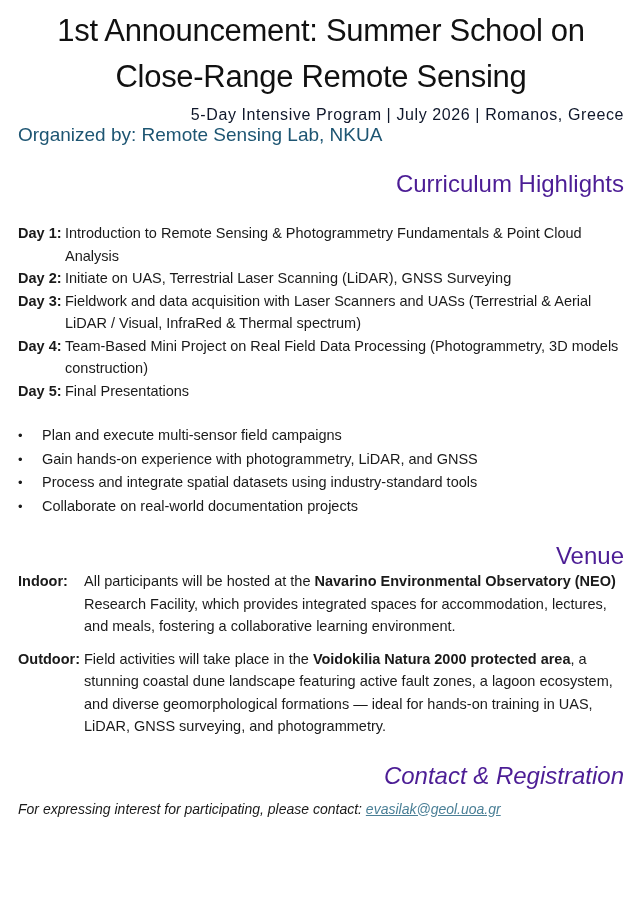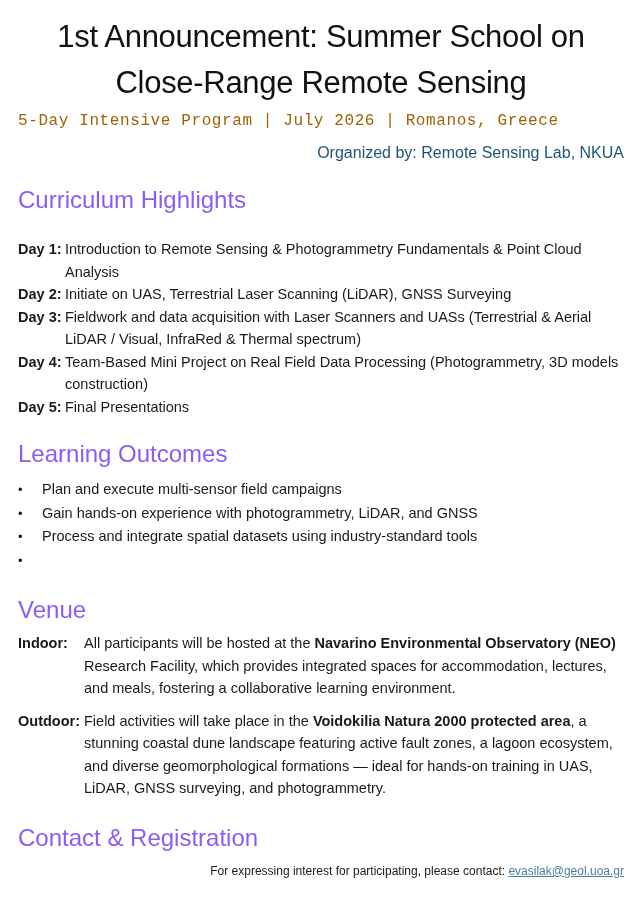--- a/index.html
+++ b/index.html
@@ -8,62 +8,62 @@
     font-family: "Liberation Sans", "DejaVu Sans", sans-serif;
     color: #1a1a1a;
     position: relative;
   }
   .page { padding: 0 18px 0 18px; }
   .title {
     text-align: center;
     font-size: 31px;
     line-height: 46px;
     margin: 0;
-    padding-top: 14px;
+    padding-top: 8px;
     font-weight: normal;
     color: #111111;
     letter-spacing: -0.3px;
   }
   .subtitle {
-    text-align: left;
-    font-family: Liberation Mono, monospace;
+    text-align: right;
+    font-family: Liberation Sans, sans-serif;
     font-size: 16px;
-    color: #a16207;
+    color: #0f172a;
     margin-top: 6px;
     letter-spacing: 0.6px;
   }
   .organizer {
-    text-align: right;
-    font-size: 16px;
+    text-align: left;
+    font-size: 19px;
     color: #1d5572;
-    margin-top: 14px;
   }
   .section-title {
     font-size: 24px;
-    color: #8b5cf6;
+    color: #4c1d95;
     margin: 0;
     font-weight: normal;
+    text-align: right;
   }
   .sec-curr { margin-top: 24px; }
   .day-list { margin-top: 24px; font-size: 14.5px; line-height: 22.5px; }
   .day-row { display: flex; }
   .day-label { font-weight: bold; white-space: nowrap; width: 47px; flex: none; }
   .day-text { flex: 1; }
   .sec-learn { margin-top: 22px; }
   .bullets { list-style: none; margin: 10px 0 0 0; padding: 0; font-size: 14.5px; line-height: 23.5px; }
   .bullets li { display: flex; }
   .bullet-dot { width: 24px; flex: none; font-size: 13px; }
   .sec-venue { margin-top: 24px; }
   .venue-row { display: flex; font-size: 14.5px; line-height: 22.5px; }
-  .venue-row.indoor { margin-top: 8px; }
+  .venue-row.indoor { margin-top: 0; }
   .venue-row.outdoor { margin-top: 10px; justify-content: flex-end; }
   .venue-label { font-weight: bold; flex: none; width: 66px; }
   .venue-text { flex: 1; }
-  .sec-contact { margin-top: 24px; }
-  .contact-line { margin-top: 8px; font-size: 12px; line-height: 22px; text-align: right; }
+  .sec-contact { margin-top: 24px; font-style: italic; }
+  .contact-line { margin-top: 8px; font-size: 14px; line-height: 22px; }
   .contact-link { color: #4a7f96; text-decoration: underline; }
   b { font-weight: bold; }
 </style>
 </head>
 <body>
 
 <div class="page">
   <h1 class="title">
     <span>1st Announcement: Summer School on</span><br>
     <span>Close-Range Remote Sensing</span>
@@ -91,36 +91,36 @@
         <span class="day-text">Team-Based Mini Project on Real Field Data Processing (Photogrammetry, 3D models construction)</span>
       </div>
       <div class="day-row">
         <span class="day-label">Day 5:</span>
         <span class="day-text">Final Presentations</span>
       </div>
     </div>
   </section>
 
   <section class="sec-learn">
-    <h2 class="section-title">Learning Outcomes</h2>
     <ul class="bullets">
       <li>
         <span class="bullet-dot">•</span>
         <span>Plan and execute multi-sensor field campaigns</span>
       </li>
       <li>
         <span class="bullet-dot">•</span>
         <span>Gain hands-on experience with photogrammetry, LiDAR, and GNSS</span>
       </li>
       <li>
         <span class="bullet-dot">•</span>
         <span>Process and integrate spatial datasets using industry-standard tools</span>
       </li>
       <li>
         <span class="bullet-dot">•</span>
+        <span>Collaborate on real-world documentation projects</span>
       </li>
     </ul>
   </section>
 
   <section class="sec-venue">
     <h2 class="section-title">Venue</h2>
     <div class="venue-row indoor">
       <span class="venue-label">Indoor:</span>
       <span class="venue-text"><span>All participants will be hosted at the </span><b>Navarino Environmental Observatory (NEO)</b><span> Research Facility, which provides integrated spaces for accommodation, lectures, and meals, fostering a collaborative learning environment.</span></span>
     </div>

